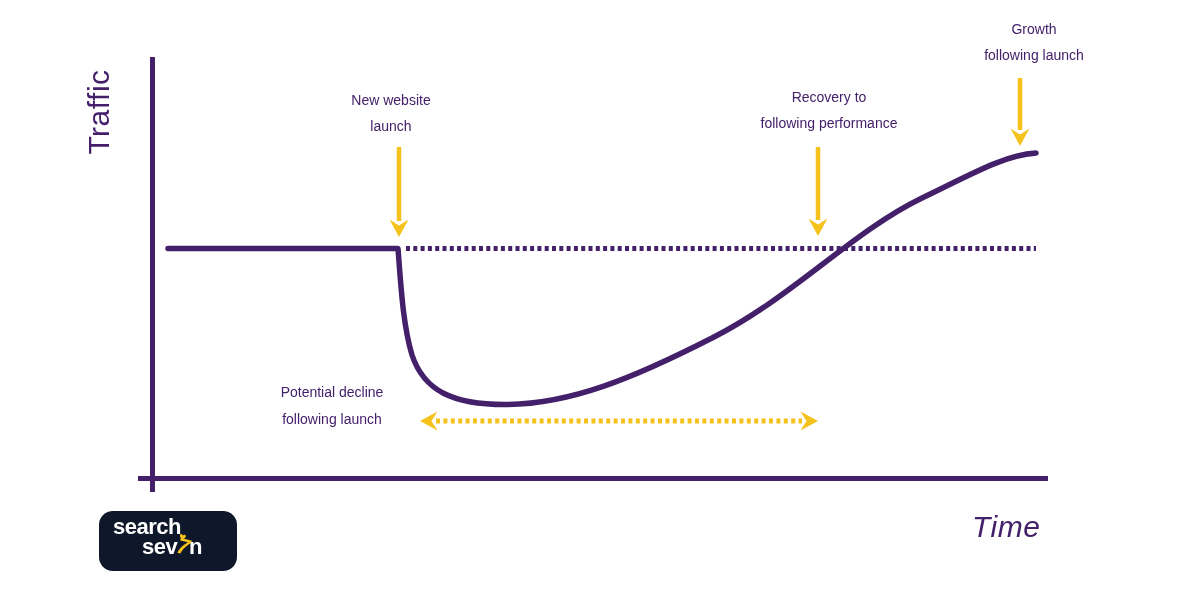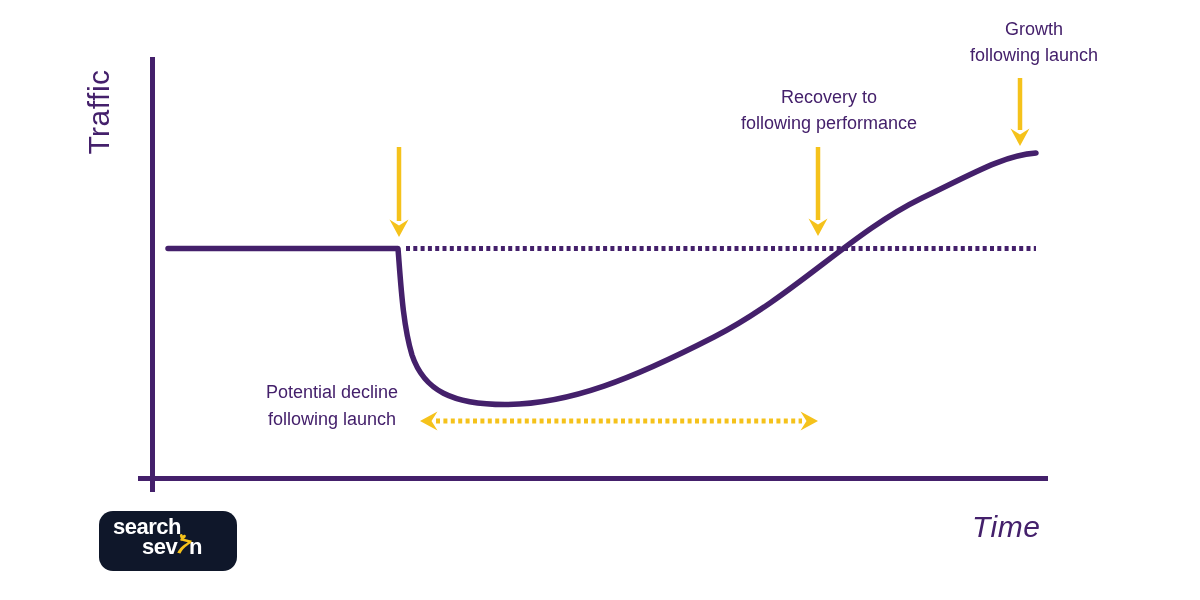--- a/index.html
+++ b/index.html
@@ -24,21 +24,21 @@
   #y-axis-label {
     left: 99px; top: 112px;
     transform: translate(-50%, -50%) rotate(-90deg);
   }
   #x-axis-label { left: 972px; top: 510px; font-style: italic; }
 
   .annotation {
     position: absolute;
     transform: translateX(-50%);
     color: #44206B;
-    font-size: 18px;
+    font-size: 14px;
     font-weight: 500;
     line-height: 26px;
     text-align: center;
     white-space: nowrap;
   }
   #annotation-launch   { left: 391px;  top: 87px;  }
   #annotation-recovery { left: 829px;  top: 84px;  }
   #annotation-growth   { left: 1034px; top: 16px;  }
   #annotation-decline  { left: 332px;  top: 379px; line-height: 27px; }
 
@@ -106,20 +106,24 @@
     <g>
       <line x1="436" y1="421" x2="802" y2="421" stroke="#F5C21B" stroke-width="5" stroke-dasharray="4 3.4"></line>
       <polygon points="420,421 437.5,411.5 431.5,421 437.5,430.5" fill="#F5C21B"></polygon>
       <polygon points="818,421 800.5,411.5 806.5,421 800.5,430.5" fill="#F5C21B"></polygon>
     </g>
   </svg>
 
   <div id="y-axis-label" class="axis-label">Traffic</div>
   <div id="x-axis-label" class="axis-label">Time</div>
 
+  <div id="annotation-launch" class="annotation">
+    <div>New website</div>
+    <div>launch</div>
+  </div>
 
   <div id="annotation-recovery" class="annotation">
     <div>Recovery to</div>
     <div>following performance</div>
   </div>
 
   <div id="annotation-growth" class="annotation">
     <div>Growth</div>
     <div>following launch</div>
   </div>

